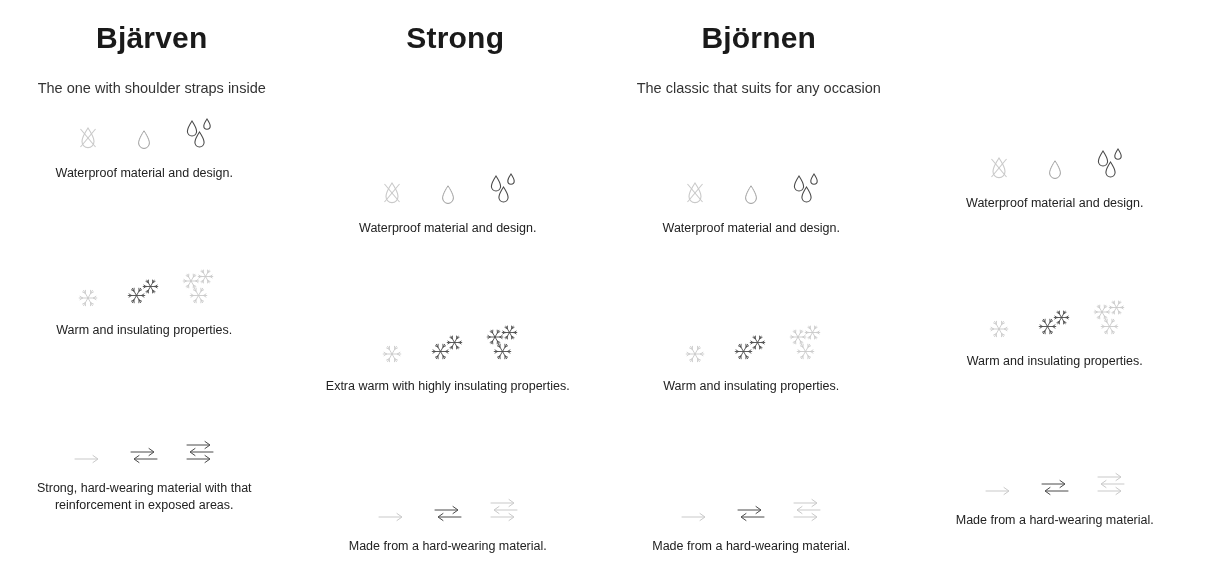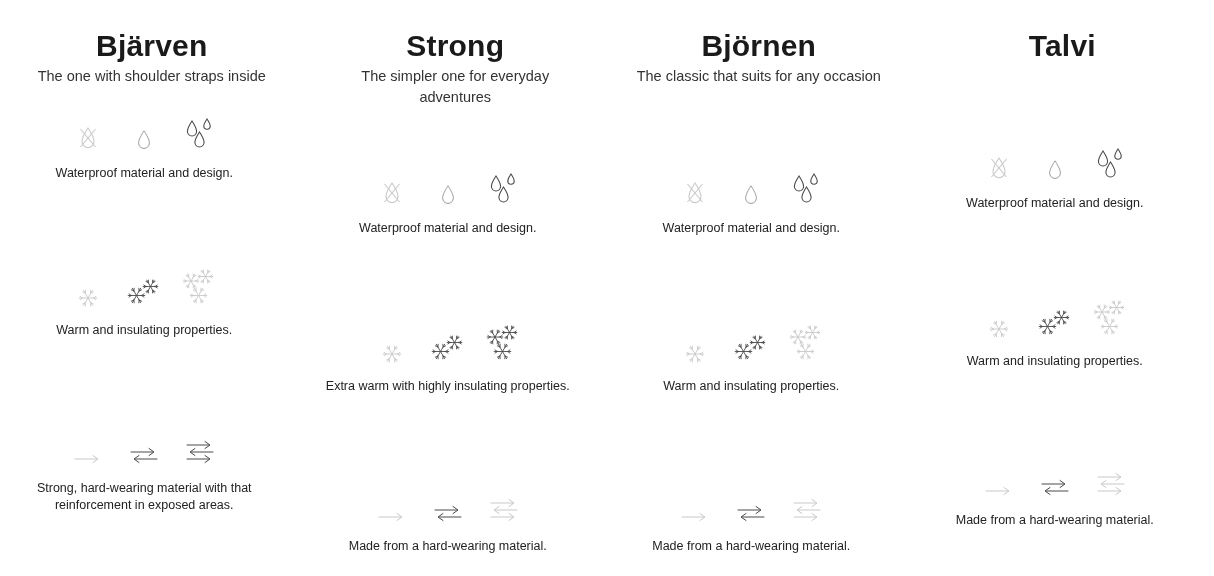--- a/index.html
+++ b/index.html
@@ -16,38 +16,38 @@
   }
   .board {
     display: flex;
     width: 1214px;
     height: 576px;
     box-sizing: border-box;
   }
   .col {
     width: 303.5px;
     box-sizing: border-box;
-    padding: 12px 14px;
+    padding: 4px 14px;
     position: relative;
   }
   .col-title {
     text-align: center;
     font-size: 30px;
     font-weight: bold;
     letter-spacing: 0.2px;
     color: #1a1a1a;
     margin-top: 14px;
     line-height: 40px;
   }
   .col-sub {
     text-align: center;
     font-size: 14.5px;
     color: #333333;
     line-height: 21px;
-    margin-top: 0;
+    margin-top: 20px;
     padding: 0 8px;
   }
 
   
   .feature {
     position: absolute;
     left: 14px;
     right: 29px;
   }
   .icon-row {
@@ -293,21 +293,20 @@
                 <polyline points="22,15.5 27,19 22,22.5"></polyline>
     </svg>
             </span>
           </span>
         </div>
         <div class="caption">Strong, hard-wearing material with that reinforcement in exposed areas.</div>
       </div>
     </div>
     <div class="col">
       <div class="col-title">Strong</div>
-      <div class="col-sub">The simpler one for everyday adventures</div>
       <div class="feature" style="top:160px">
         <div class="icon-row">
           <span class="icon-slot">
             <span class="ico">
               <svg width="20" height="25" viewBox="0 0 20 25" fill="none" stroke="#c9c9c9" stroke-width="1.1">
                 <path d="M10 2 C10 2 4 11 4 15.4 C4 18.9 6.7 21.6 10 21.6 C13.3 21.6 16 18.9 16 15.4 C16 11 10 2 10 2 Z"></path>
                 <line x1="2.5" y1="3" x2="17.5" y2="21"></line>
                 <line x1="17.5" y1="3" x2="2.5" y2="21"></line>
               </svg>
             </span>
@@ -732,21 +731,20 @@
       <line x1="4" y1="19" x2="26" y2="19"></line>
                 <polyline points="22,15.5 27,19 22,22.5"></polyline>
     </svg>
             </span>
           </span>
         </div>
         <div class="caption">Made from a hard-wearing material.</div>
       </div>
     </div>
     <div class="col">
-      <div class="col-title">Talvi</div>
       <div class="feature" style="top:135px">
         <div class="icon-row">
           <span class="icon-slot">
             <span class="ico">
               <svg width="20" height="25" viewBox="0 0 20 25" fill="none" stroke="#c9c9c9" stroke-width="1.1">
                 <path d="M10 2 C10 2 4 11 4 15.4 C4 18.9 6.7 21.6 10 21.6 C13.3 21.6 16 18.9 16 15.4 C16 11 10 2 10 2 Z"></path>
                 <line x1="2.5" y1="3" x2="17.5" y2="21"></line>
                 <line x1="17.5" y1="3" x2="2.5" y2="21"></line>
               </svg>
             </span>

